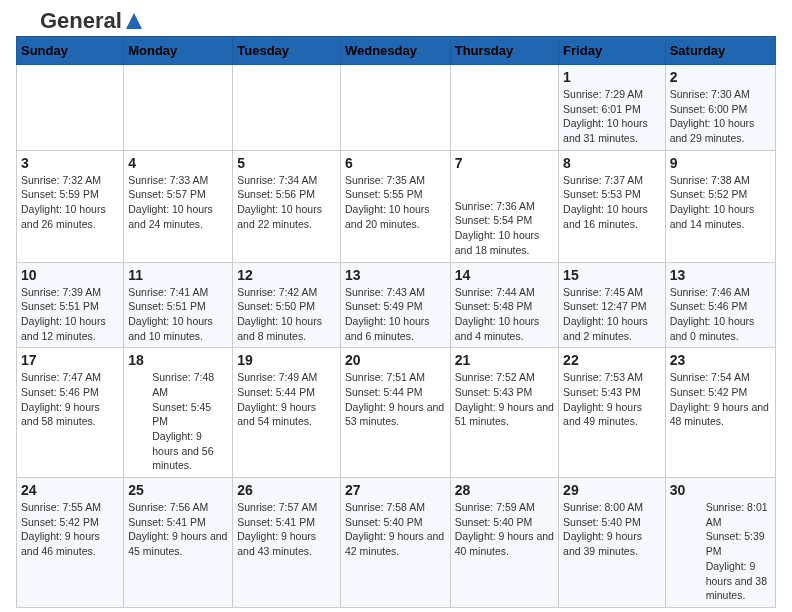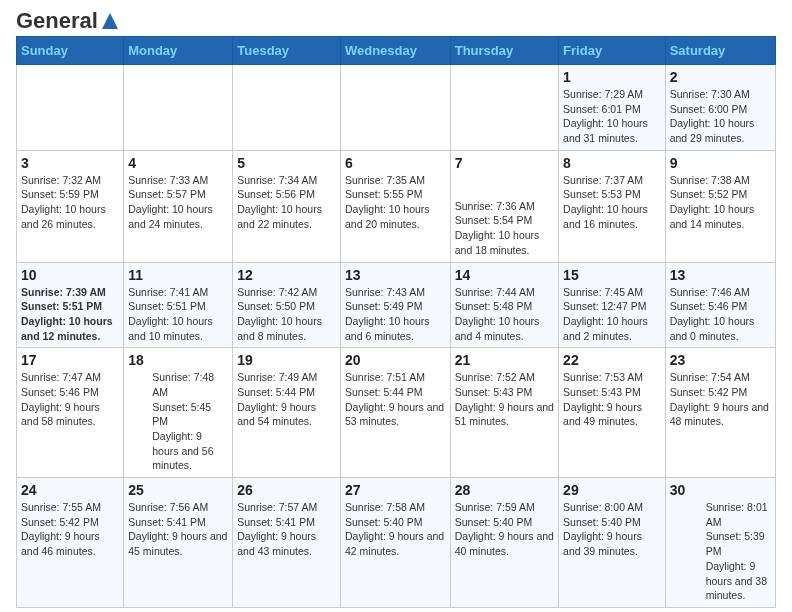--- a/index.html
+++ b/index.html
@@ -33,21 +33,21 @@
       font-size: 16px;
       color: #555;
     }
     table {
       width: 100%;
       border-collapse: collapse;
       font-size: 11px;
     }
     thead th {
       background-color: #2166b0;
-      color: #7dd3fc;
+      color: #000000;
       padding: 6px 4px;
       text-align: left;
       font-size: 13px;
       font-weight: bold;
       border: 1px solid #1a5a9e;
     }
     tbody td {
       border: 1px solid #ccc;
       vertical-align: top;
       padding: 4px;
@@ -73,21 +73,21 @@
     .empty-cell {
       background: #fff !important;
     }
   </style>
 </head>
 <body>
 
 <div class="header">
   <div class="logo">
 
-    <div style="display:flex; align-items:center; margin-top:-8px;">
+    <div style="display:flex; align-items:center; margin-top:-8px;margin-left:24px;">
       <span style="font-size:22px;font-weight:bold;color:#333;">General</span>
       <svg width="20" height="20" style="margin:0 2px;" viewBox="0 0 20 20">
         <polygon points="2,18 10,2 18,18" fill="#2166b0"></polygon>
       </svg>
     </div>
     <div style="font-size:22px;font-weight:bold;color:#2166b0;margin-top:-6px;"></div>
   </div>
   <div class="title-section">
     <div class="month-title"></div>
     <div class="location"></div>
@@ -166,21 +166,21 @@
         <td>
           <span class="day-num">9</span>
           <div class="day-info" style="white-space: pre-line;">Sunrise: 7:38 AM
 Sunset: 5:52 PM
 Daylight: 10 hours and 14 minutes.</div>
         </td>
       </tr>
       <tr>
         <td>
           <span class="day-num">10</span>
-          <div class="day-info" style="white-space: pre-line; font-weight: bold;">Sunrise: 7:39 AM
+          <div class="day-info" style="white-space: pre-line;">Sunrise: 7:39 AM
 Sunset: 5:51 PM
 Daylight: 10 hours and 12 minutes.</div>
         </td>
         <td>
           <span class="day-num">11</span>
           <div class="day-info" style="white-space: pre-line;">Sunrise: 7:41 AM
 Sunset: 5:51 PM
 Daylight: 10 hours and 10 minutes.</div>
         </td>
         <td>

